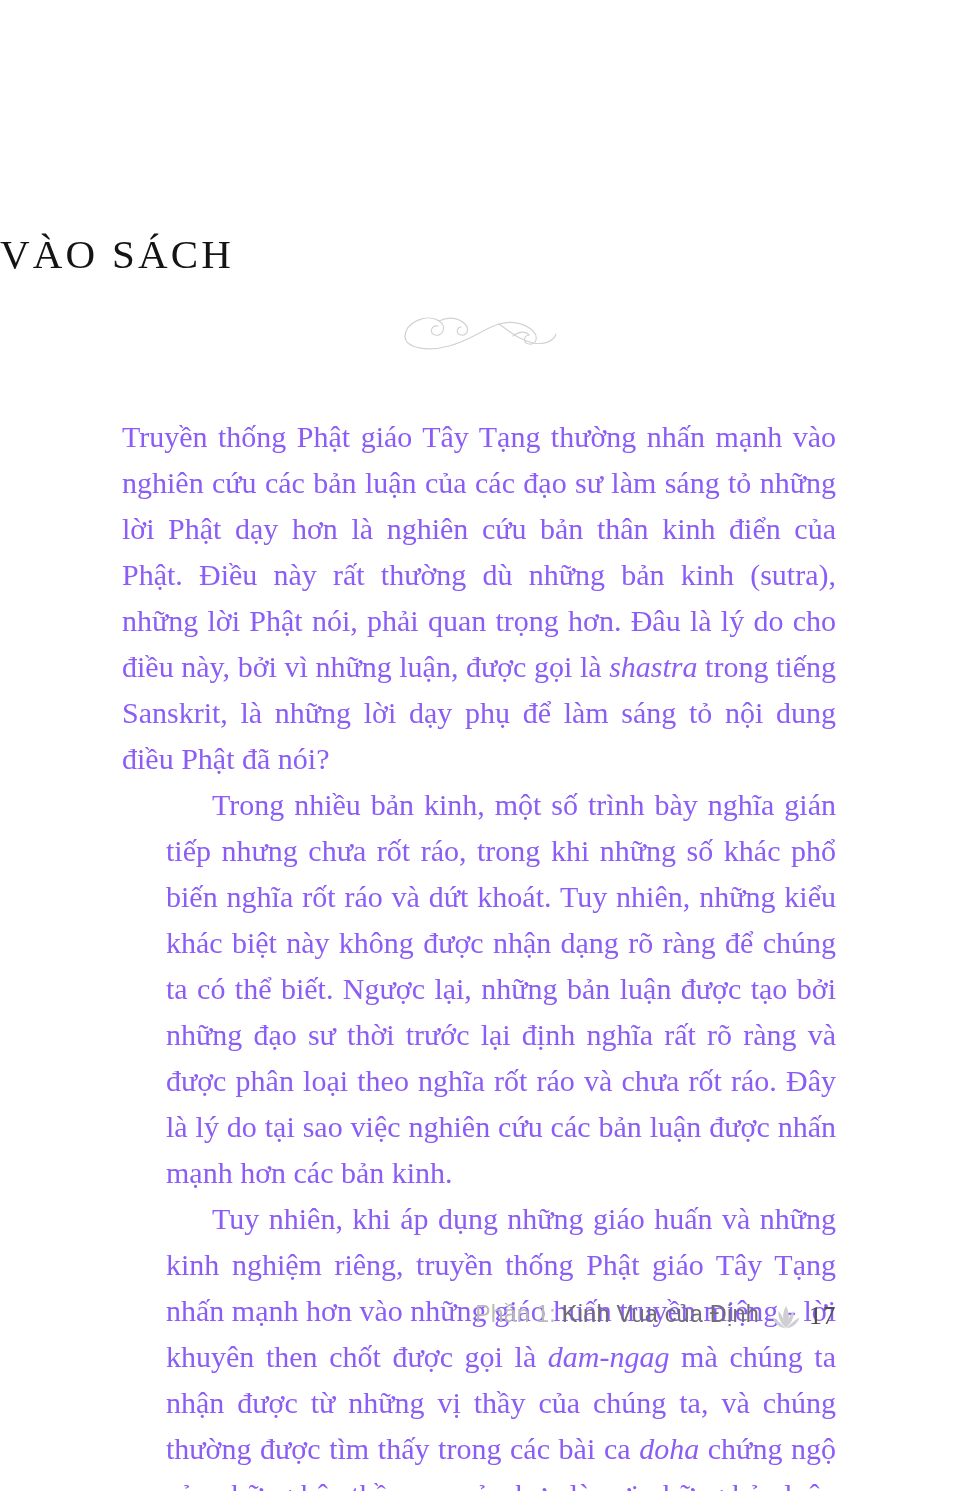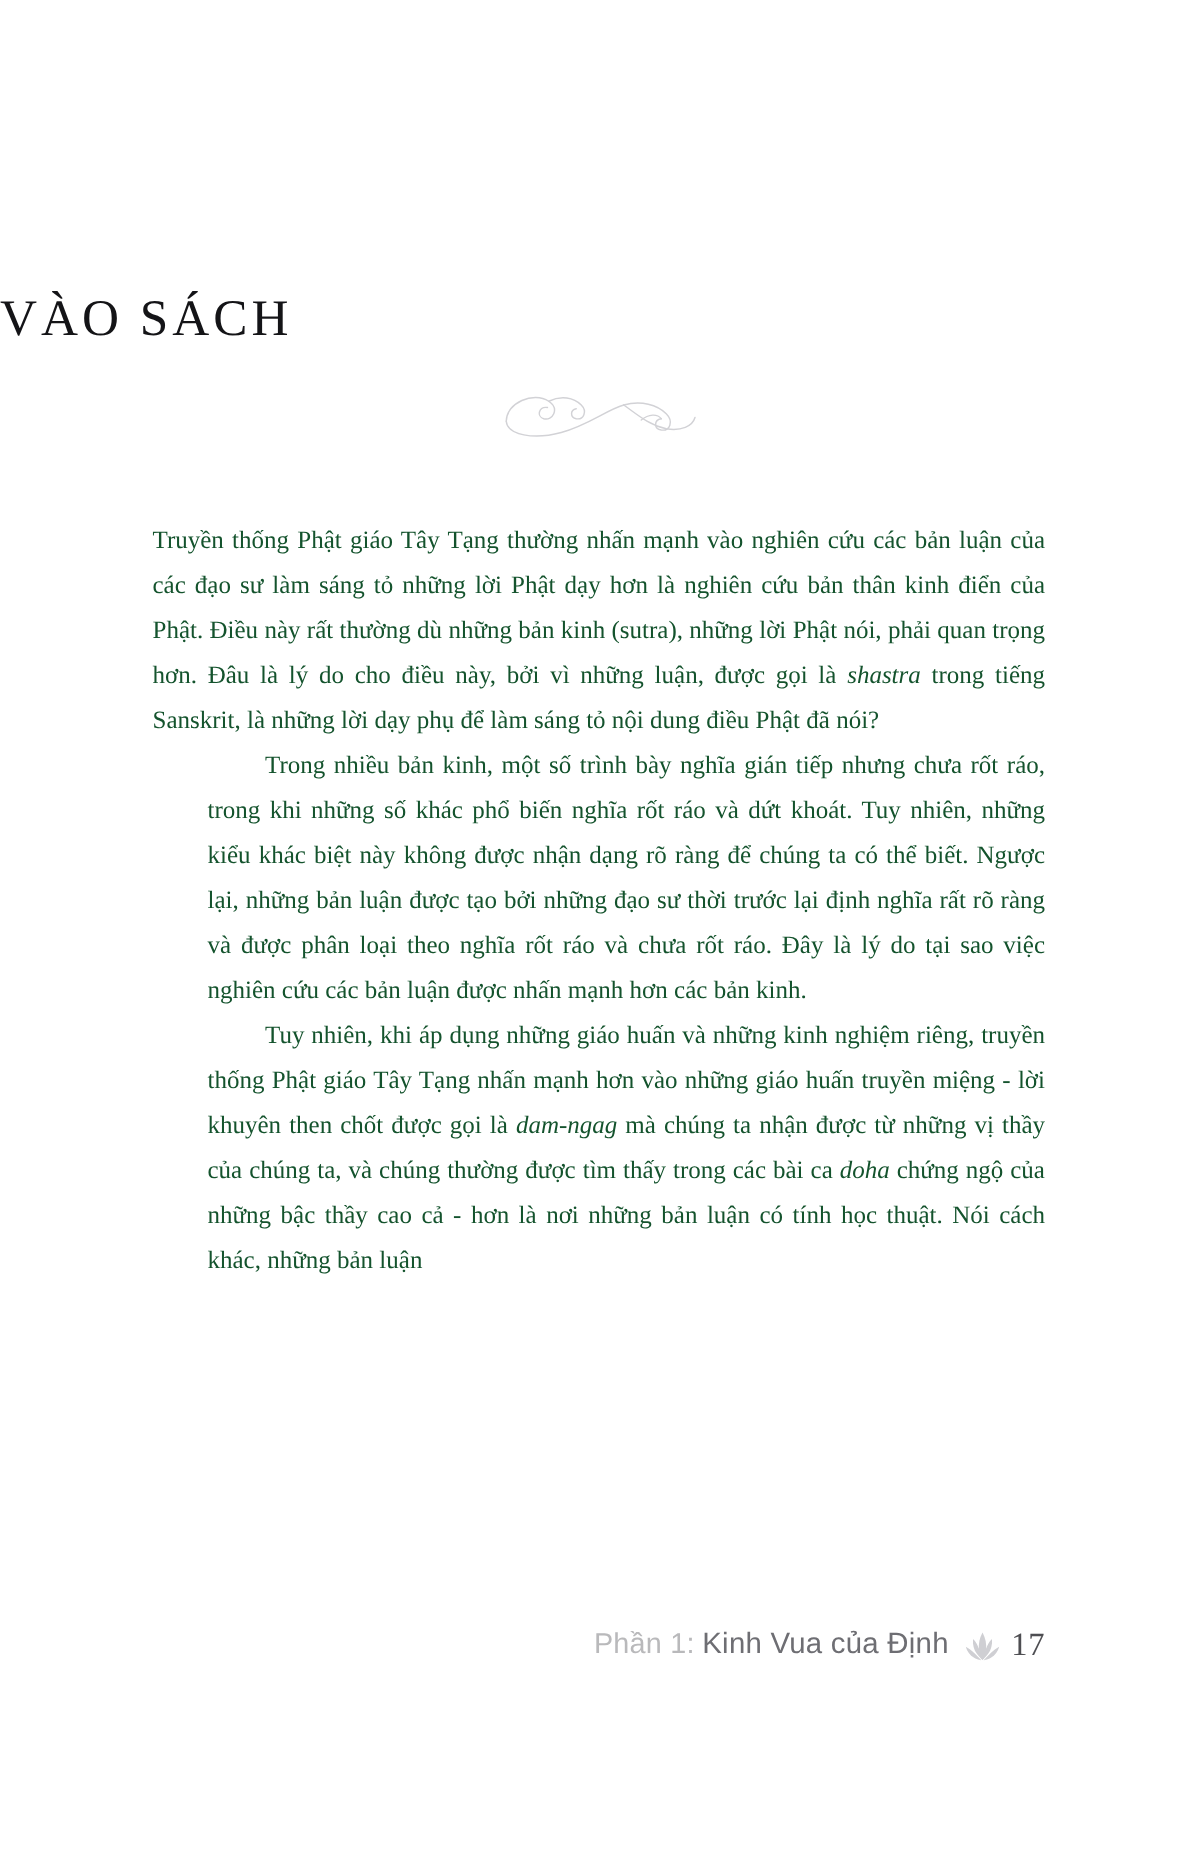--- a/index.html
+++ b/index.html
@@ -57,25 +57,25 @@
 
   
   .body-copy {
     position: absolute;
     left: 122px;
     top: 414px;
     width: 714px;
   }
   .para {
     margin: 0;
-    font-size: 20px;
-    line-height: 36px;
+    font-size: 30px;
+    line-height: 46px;
     text-align: justify;
     text-justify: inter-word;
-    color: #14532d;
+    color: #8b5cf6;
     hyphens: none;
   }
   .para + .para { margin-top: 0; }
   .para.indent { text-indent: 46px; margin-left: 44px; }
   .para em, .para i {
     font-style: italic;
   }
 
   
   .page-footer {

